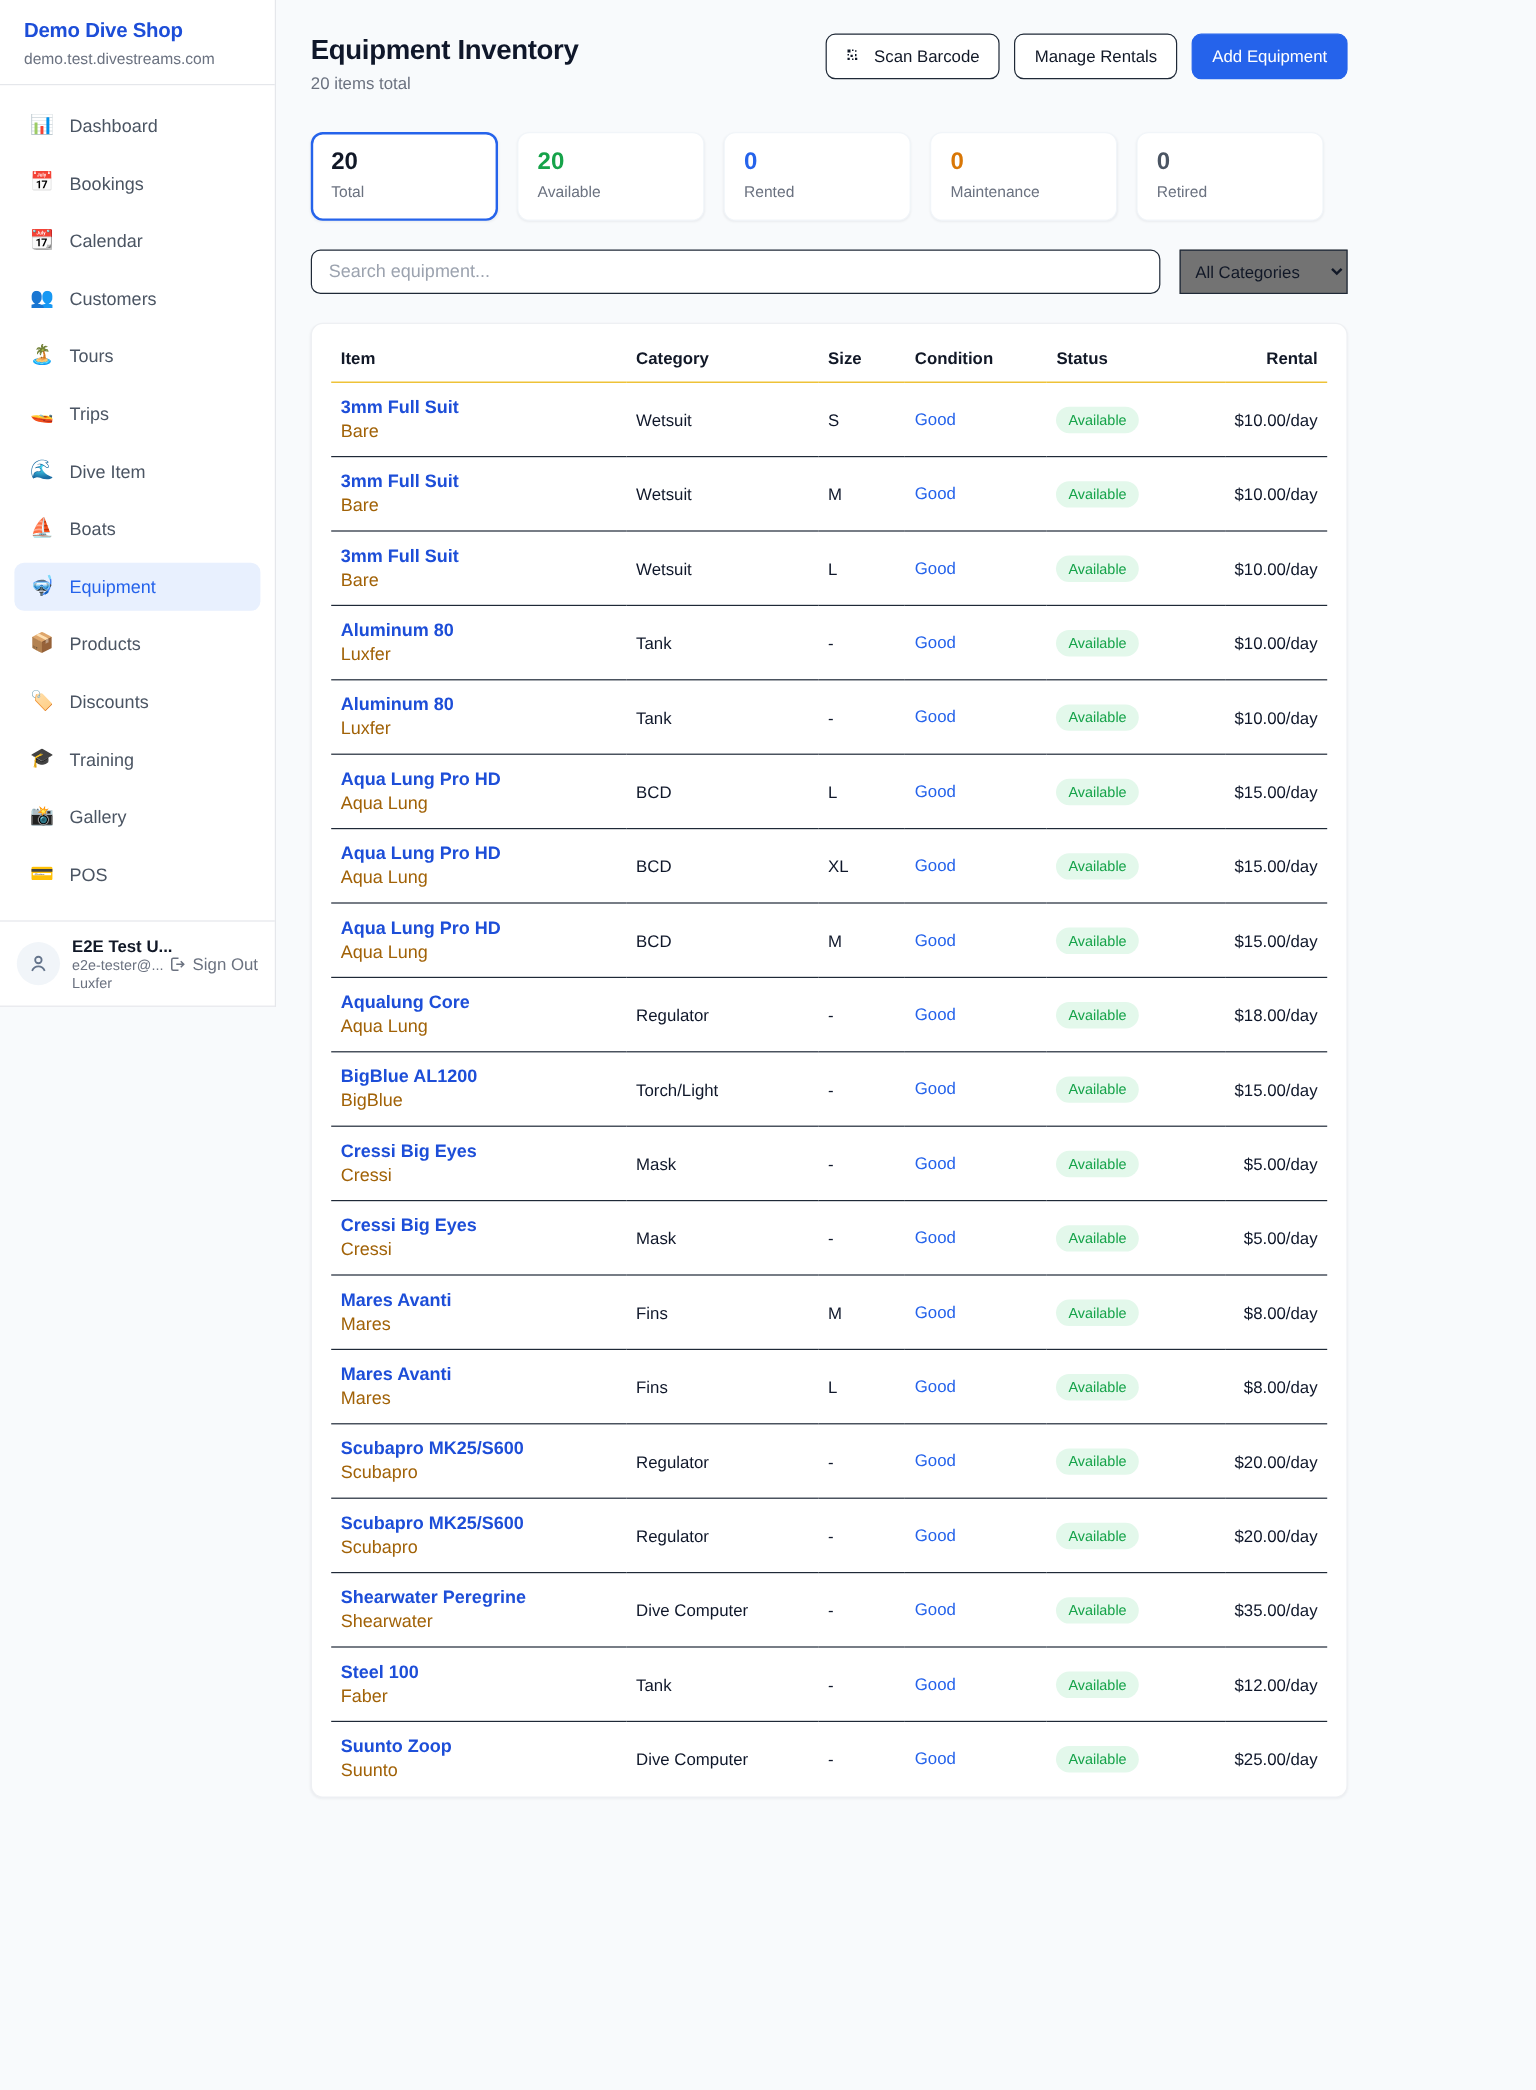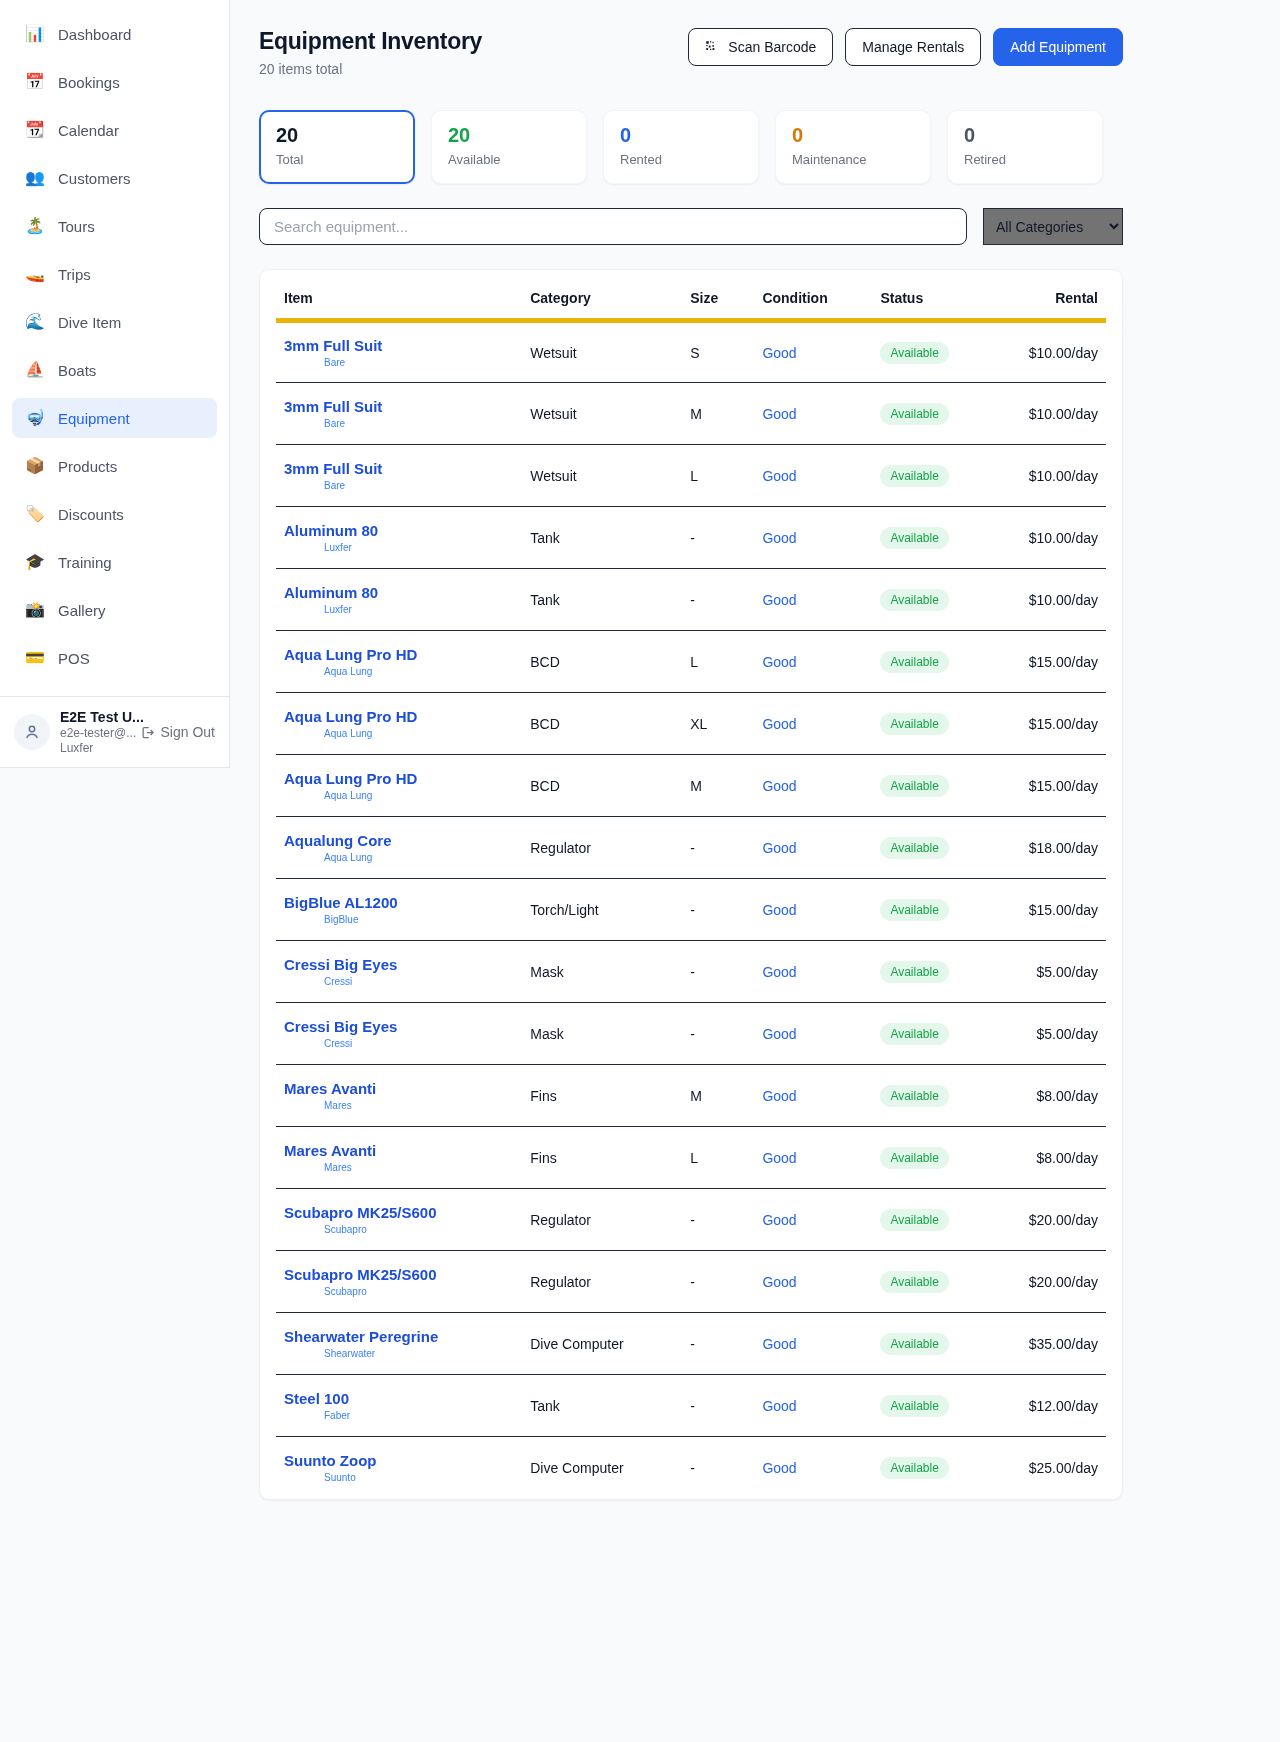--- a/index.html
+++ b/index.html
@@ -41,43 +41,47 @@
   .stat-value { font-size:20px; font-weight:700; }
   .stat-label { font-size:13px; color:#6b7280; margin-top:5px; }
 
   .filter-row { display:flex; gap:16px; margin-top:24px; }
   .search-input { flex:1; height:37px; border:1px solid #1f2937; border-radius:8px; background:#fff; padding:0 14px; font-size:15px; font-family:inherit; color:#111827; }
   .search-input::placeholder { color:#9ca3af; }
   .cat-select { width:140px; height:37px; border:1px solid #1f2937; border-radius:0; background:#737373; font-size:14px; font-family:inherit; color:#111827; padding:0 8px; }
 
   .table-card { margin-top:24px; background:#fff; border:1px solid #eef0f3; border-radius:10px; box-shadow:0 1px 2px rgba(15,23,42,.05); padding:4px 16px 0 16px; }
   table { width:100%; border-collapse:collapse; }
-  th { text-align:left; font-size:14px; font-weight:700; color:#111827; padding:16px 8px 12px 8px; border-bottom:5px solid #eab308; }
+  th { text-align:left; font-size:14px; font-weight:700; color:#111827; padding:16px 8px 12px 8px; border-bottom:1px solid #eab308; }
   th.r, td.r { text-align:right; }
   td { padding:12px 8px; border-bottom:1px solid #1f2937; vertical-align:middle; height:62px; }
   tr:last-child td { border-bottom:none; }
   .col-item { width:250px; }
   .col-cat { width:162px; }
   .col-size { width:73px; }
   .col-cond { width:119px; }
   .col-status { width:150px; }
   .item-name { color:#1d4ed8; font-size:15px; font-weight:600; cursor:pointer; }
-  .item-brand { color:#3b82f6; font-size:10px; margin-top:3px;margin-left:40px; }
+  .item-brand { color:#a16207; font-size:15px; margin-top:3px; }
   .cell-text { font-size:14px; color:#0f172a; }
   .cond-link { font-size:14px; color:#2563eb; cursor:pointer; }
   .pill { display:inline-block; background:#e3f8eb; color:#16a34a; font-size:12px; padding:4px 10px; border-radius:999px; }
   .rental { font-size:14px; color:#0f172a; }
   svg { display:block; }
 </style>
 </head>
 <body>
 
 <div class="page">
 
   <aside class="sidebar">
+    <div class="brand">
+      <div class="brand-name">Demo Dive Shop</div>
+      <div class="brand-domain">demo.test.divestreams.com</div>
+    </div>
     <nav class="nav">
         <div class="nav-item">
           <span class="nav-icon">📊</span>
           <span class="nav-label">Dashboard</span>
         </div>
         <div class="nav-item">
           <span class="nav-icon">📅</span>
           <span class="nav-label">Bookings</span>
         </div>
         <div class="nav-item">

